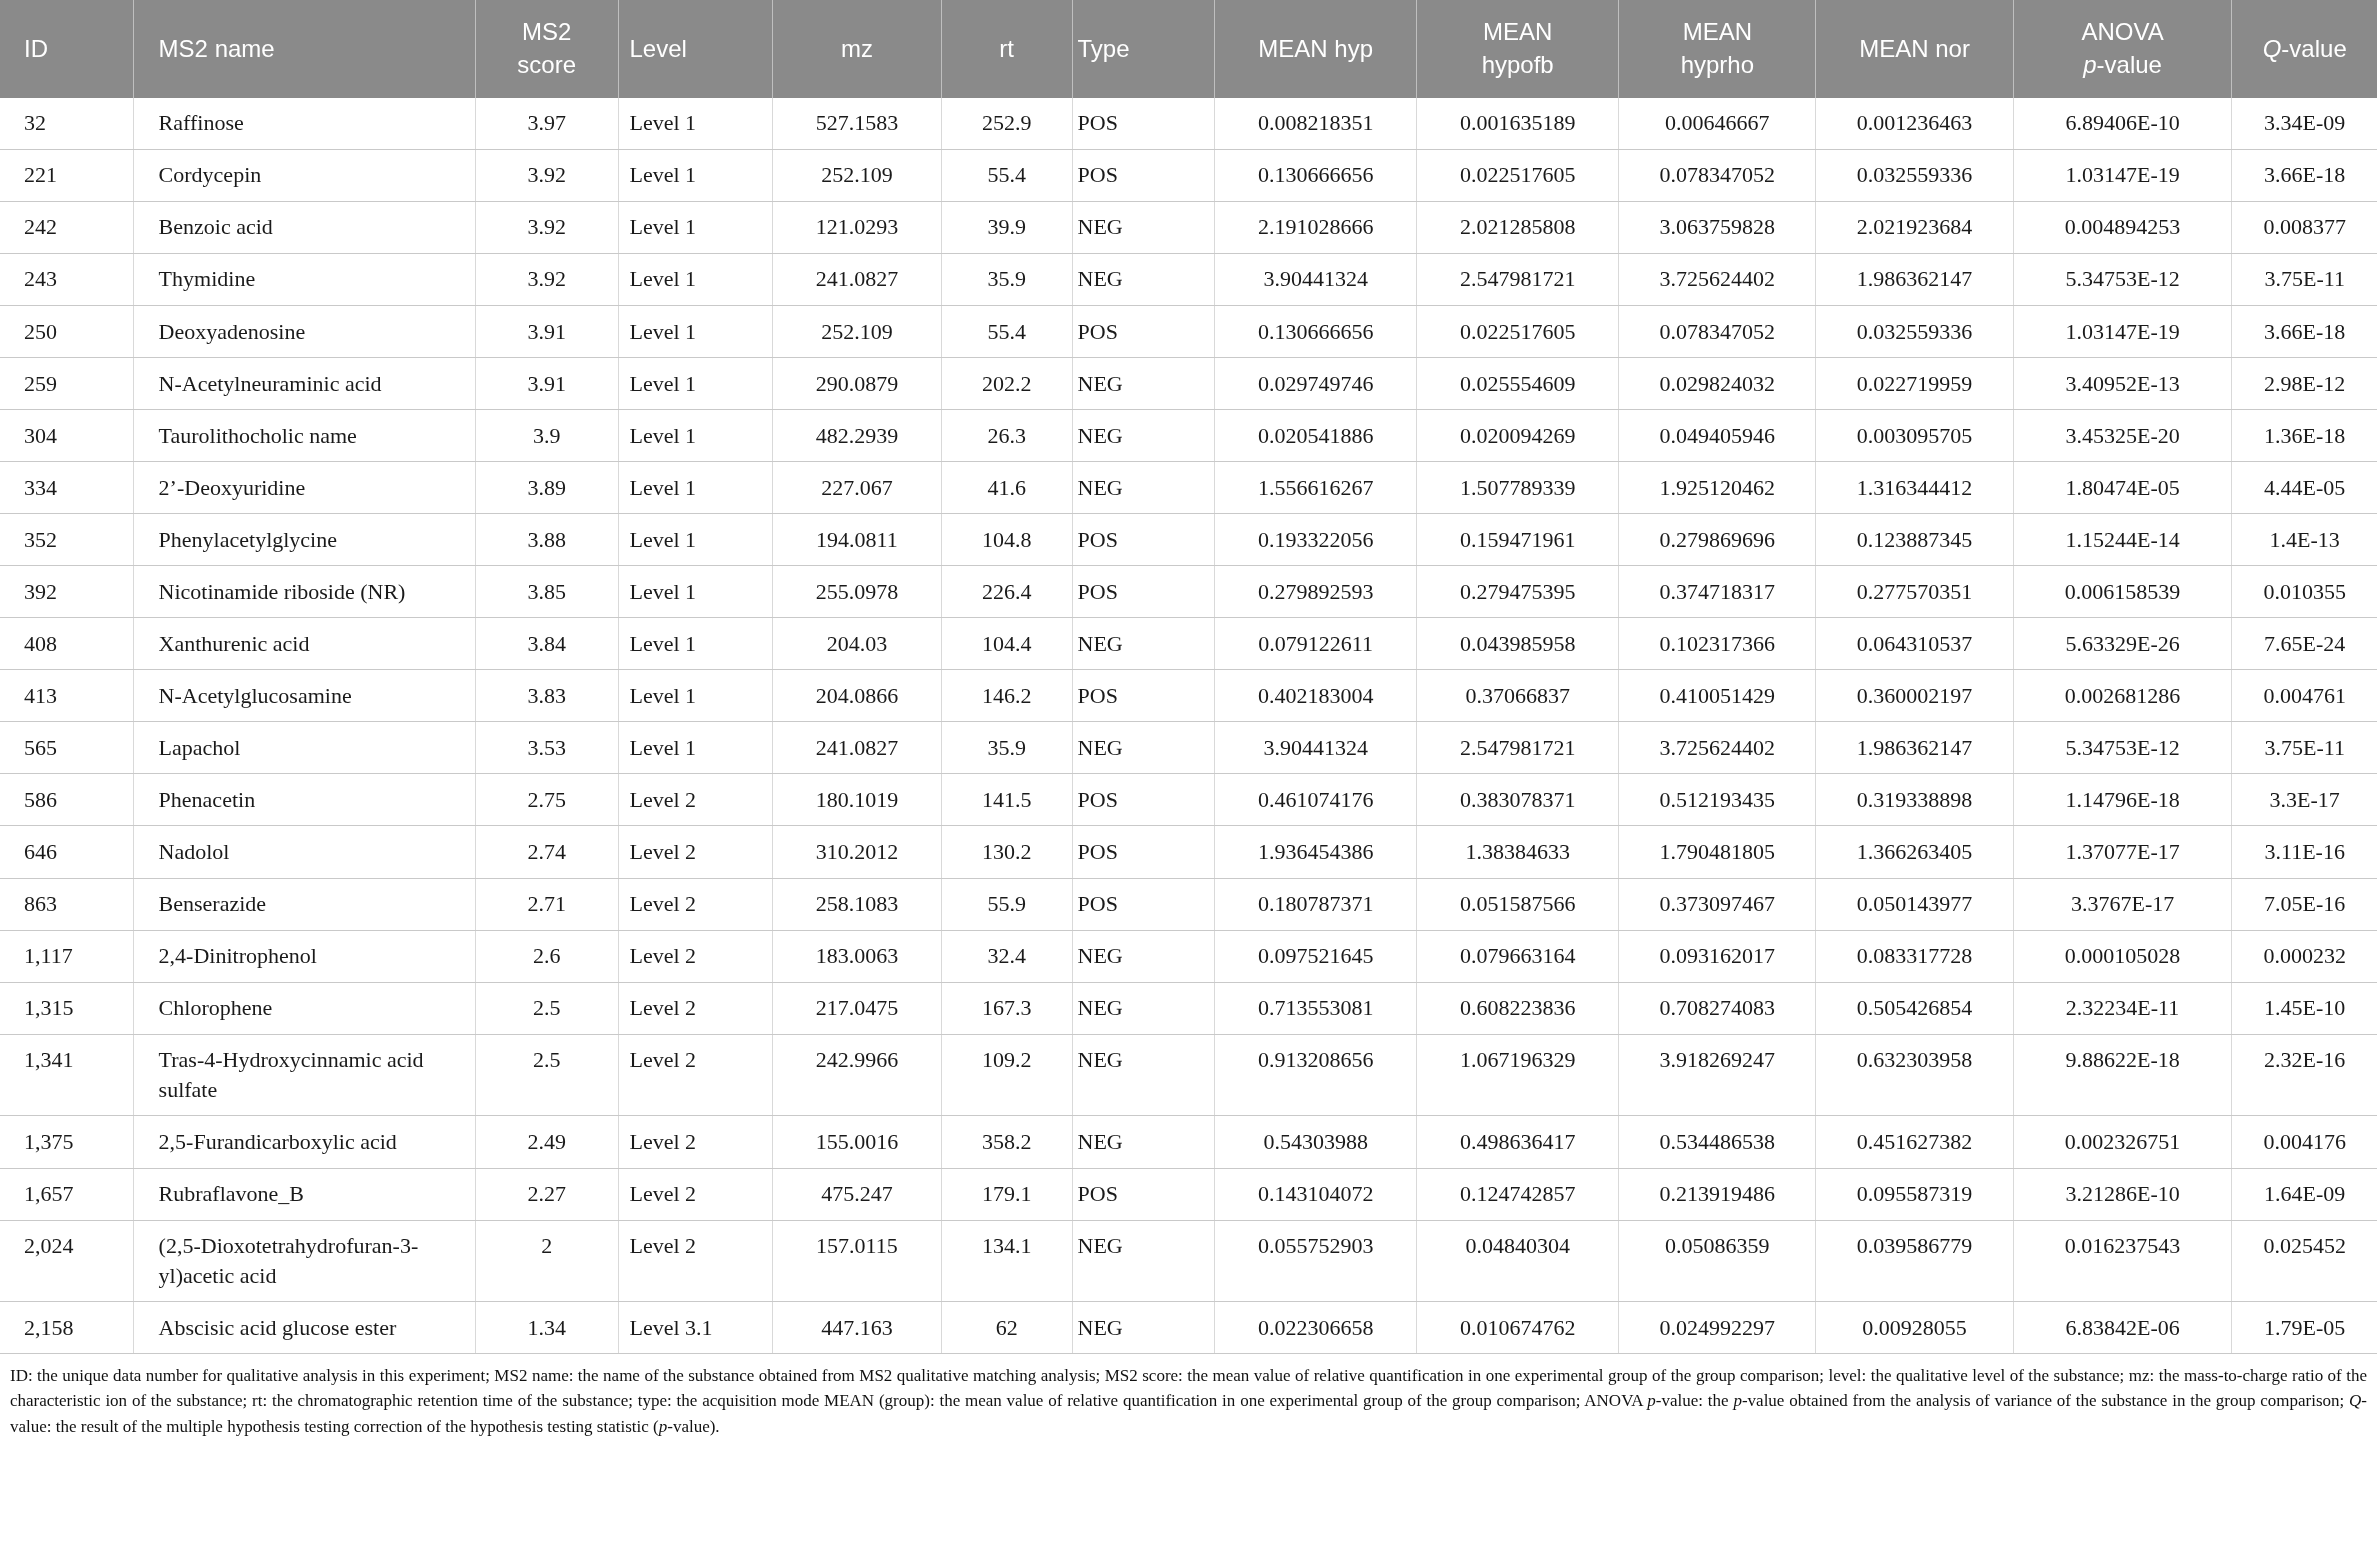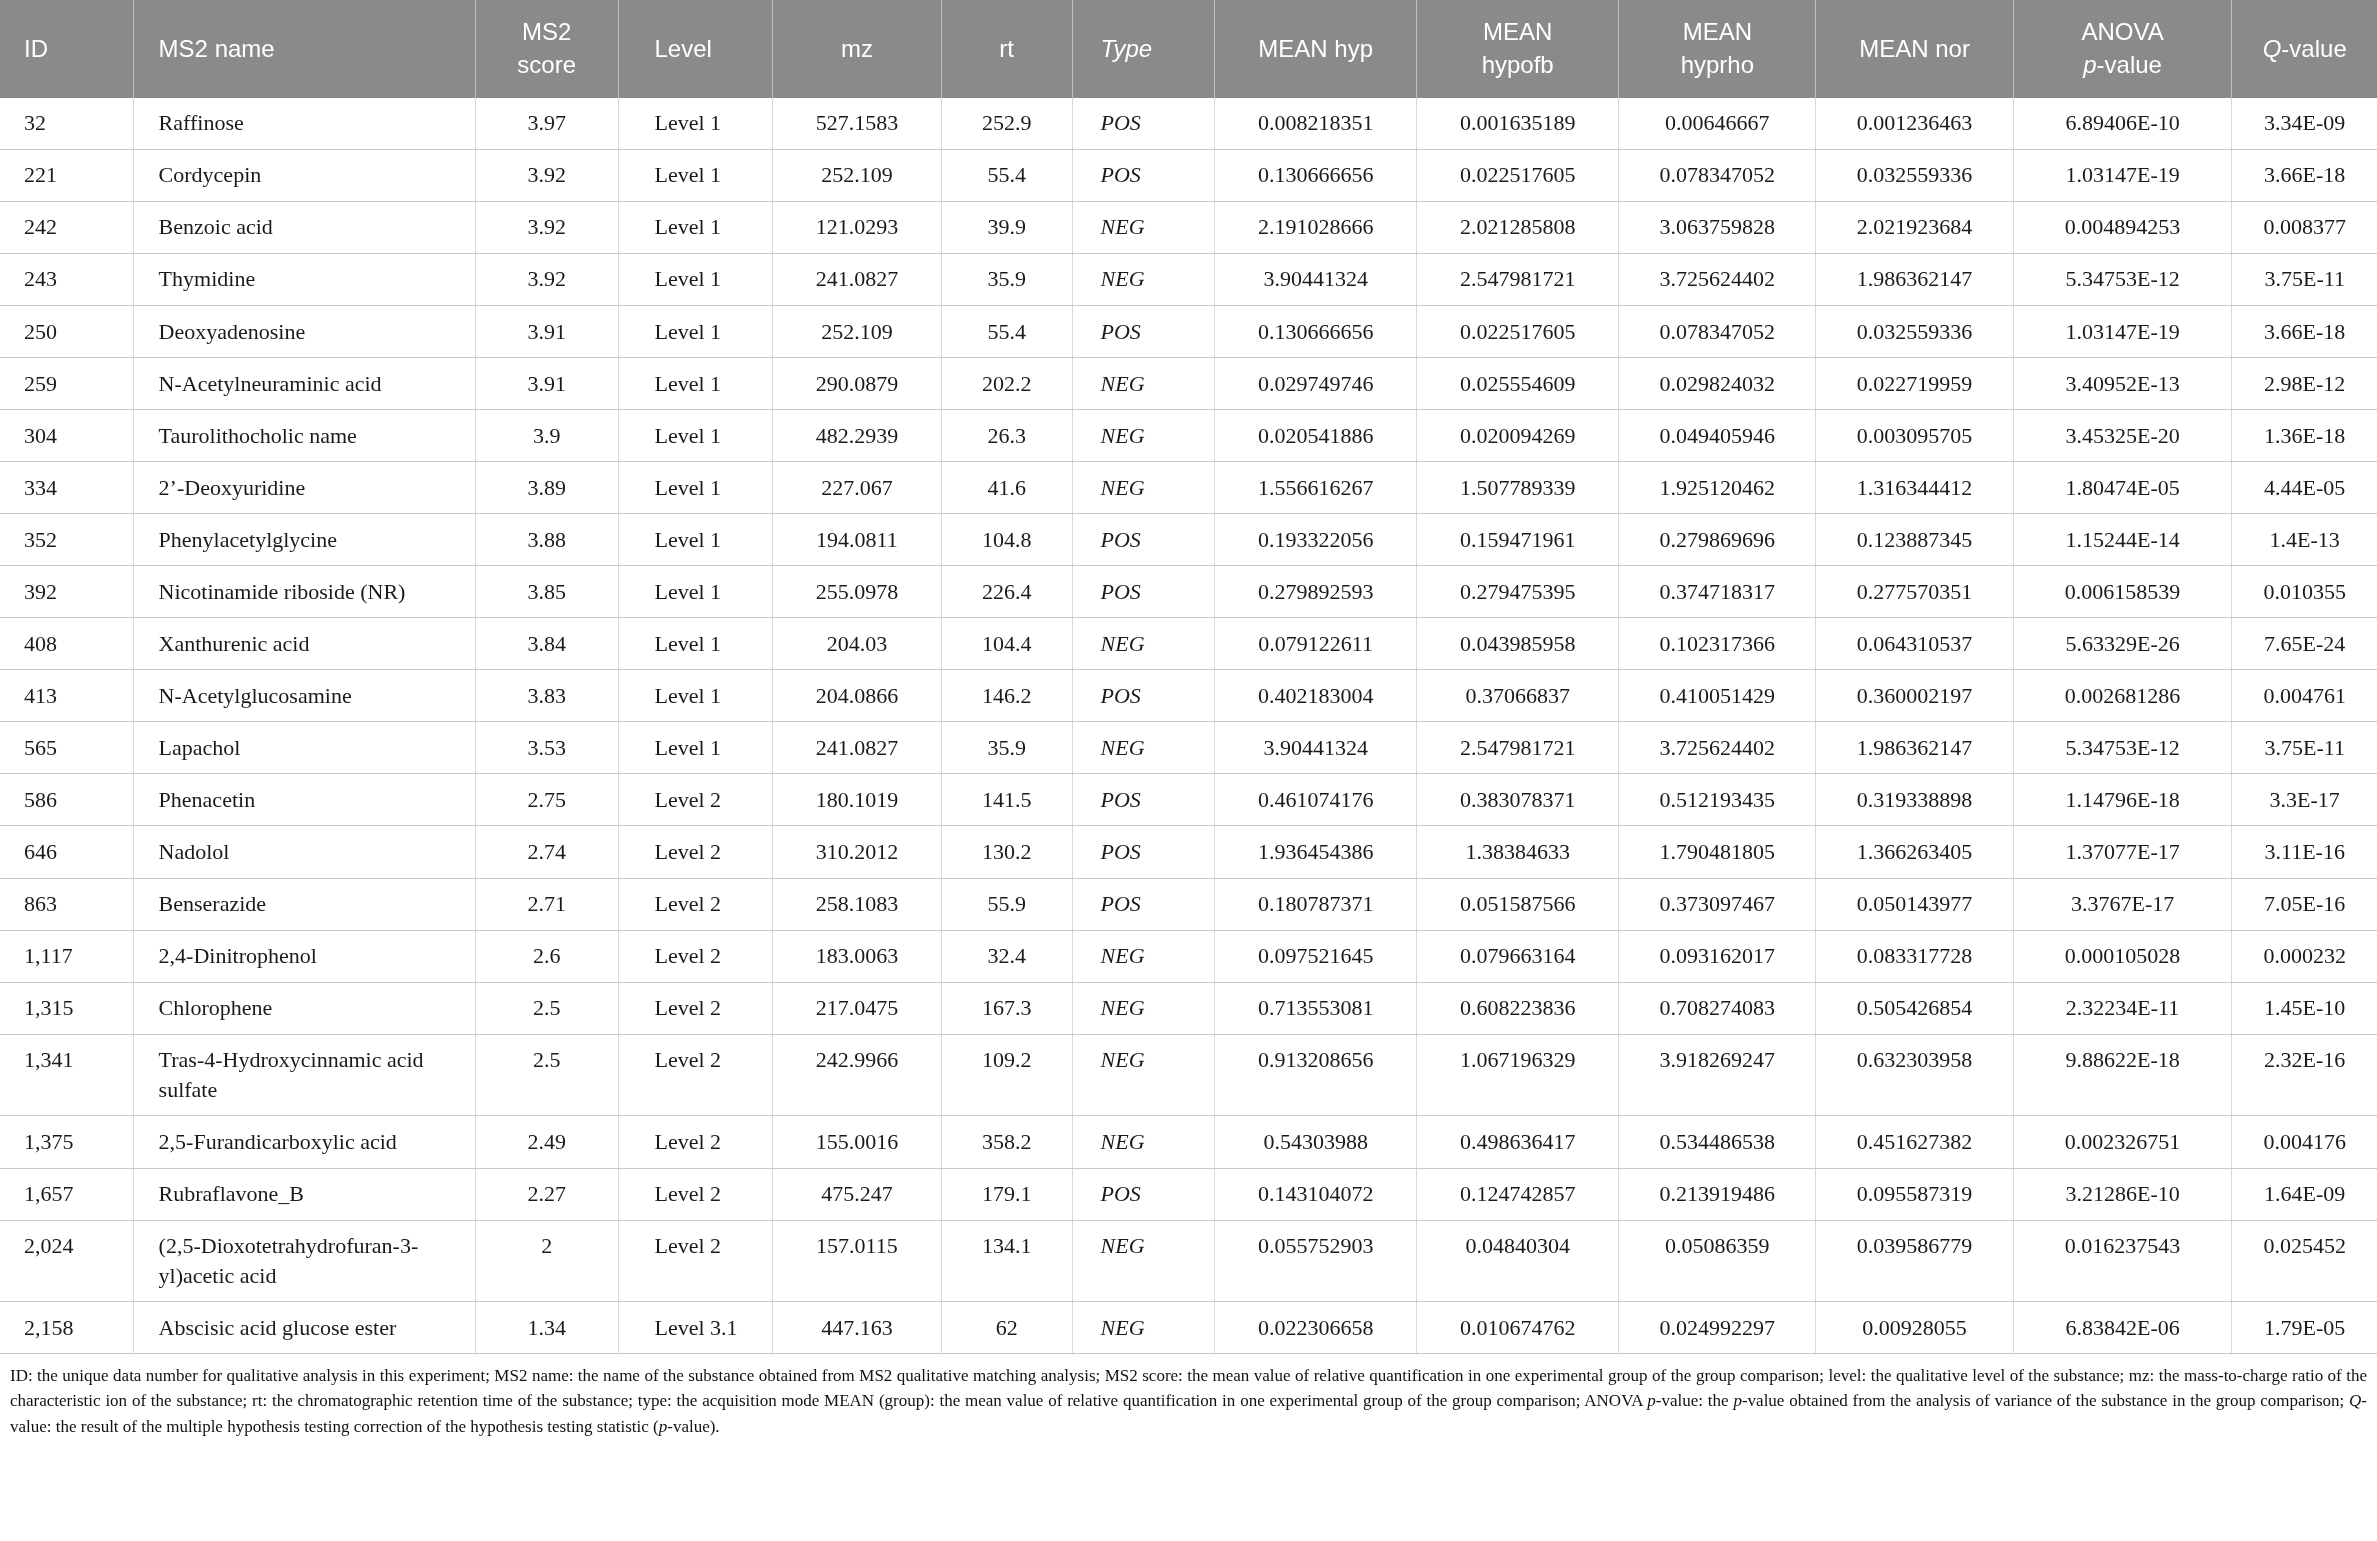--- a/index.html
+++ b/index.html
@@ -55,22 +55,22 @@
   col.col-hypofb { width: 8.5%;  }
   col.col-hyprho { width: 8.3%;  }
   col.col-nor    { width: 8.3%;  }
   col.col-anova  { width: 9.2%;  }
   col.col-q      { width: 6.1%;  }
 
   .al-left   { text-align: left; }
   .al-center { text-align: center; }
   .c-id    { padding-left: 24px; }
   .c-name  { padding-left: 25px; padding-right: 16.4px; }
-  .c-level { padding-left: 36px; }
-  .c-type  { padding-left: 28px; font-style: italic; }
+  .c-level { padding-left: 11px; }
+  .c-type  { padding-left: 5px; }
 
   .footnote {
     font-size: 17px;
     line-height: 1.5;
     text-align: justify;
     margin: 8.2px 10px 15px 10px;
     color: #111111;
   }
 </style>
 </head>

